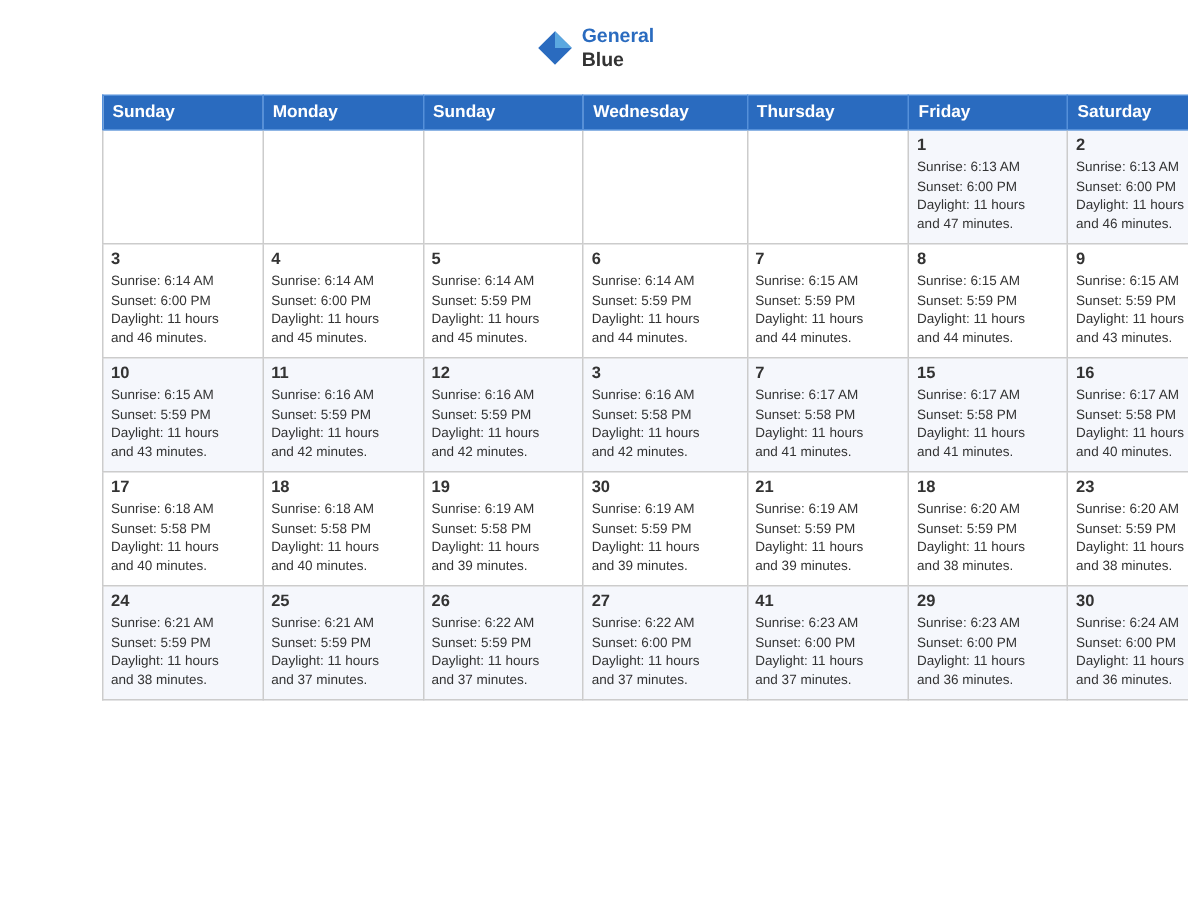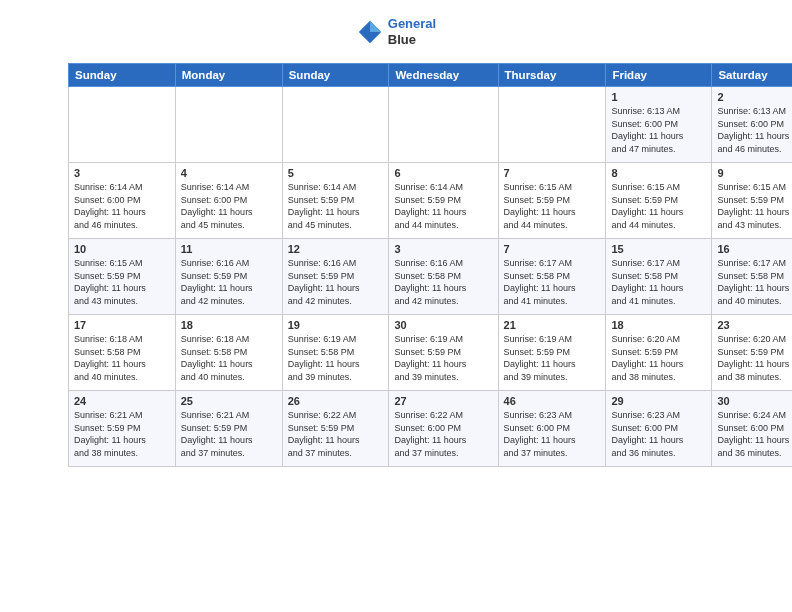--- a/index.html
+++ b/index.html
@@ -320,21 +320,21 @@
 and 37 minutes.</div>
           </td>
           <td>
             <span class="day-num">27</span>
             <div class="day-info" style="white-space: pre-line;">Sunrise: 6:22 AM
 Sunset: 6:00 PM
 Daylight: 11 hours
 and 37 minutes.</div>
           </td>
           <td>
-            <span class="day-num">46</span>
+            <span class="day-num">41</span>
             <div class="day-info" style="white-space: pre-line;">Sunrise: 6:23 AM
 Sunset: 6:00 PM
 Daylight: 11 hours
 and 37 minutes.</div>
           </td>
           <td>
             <span class="day-num">29</span>
             <div class="day-info" style="white-space: pre-line;">Sunrise: 6:23 AM
 Sunset: 6:00 PM
 Daylight: 11 hours

